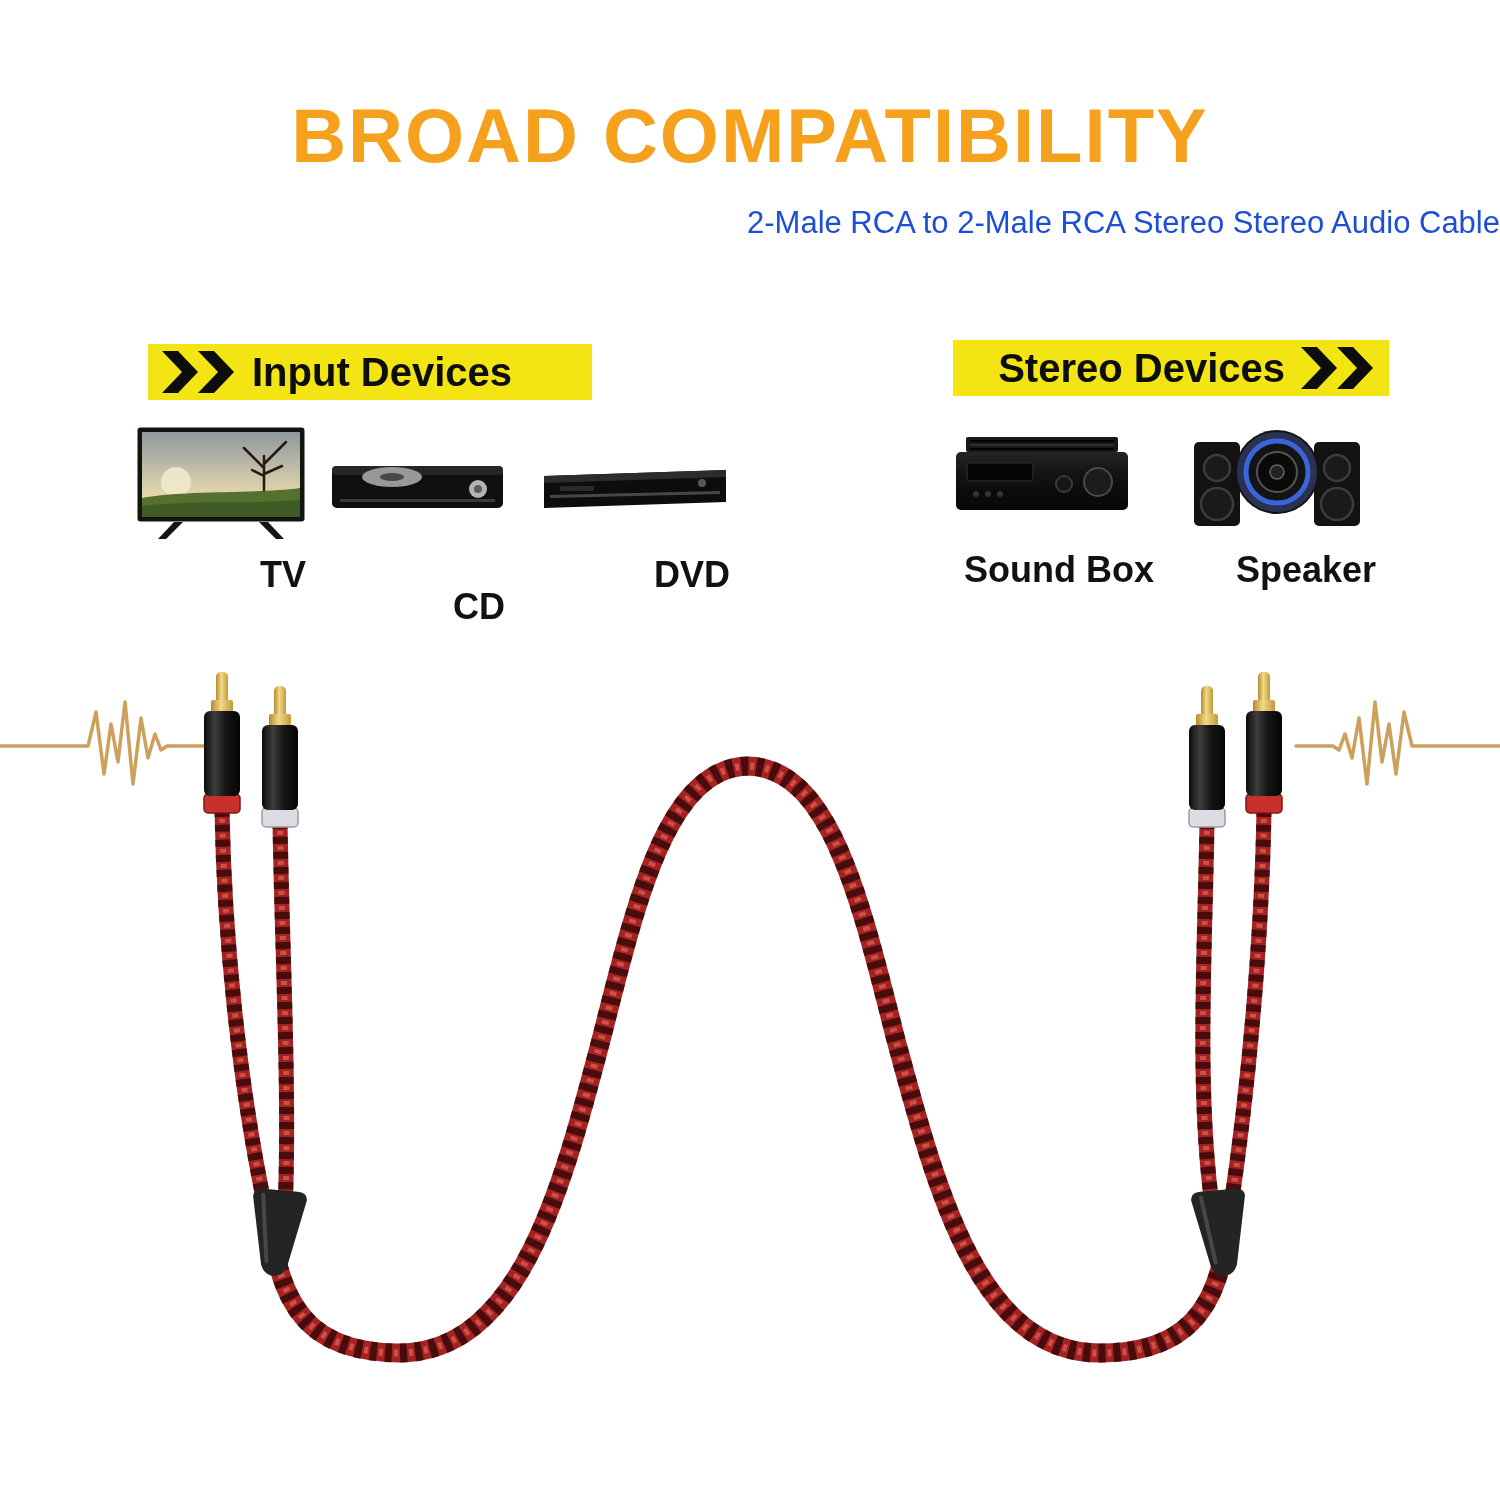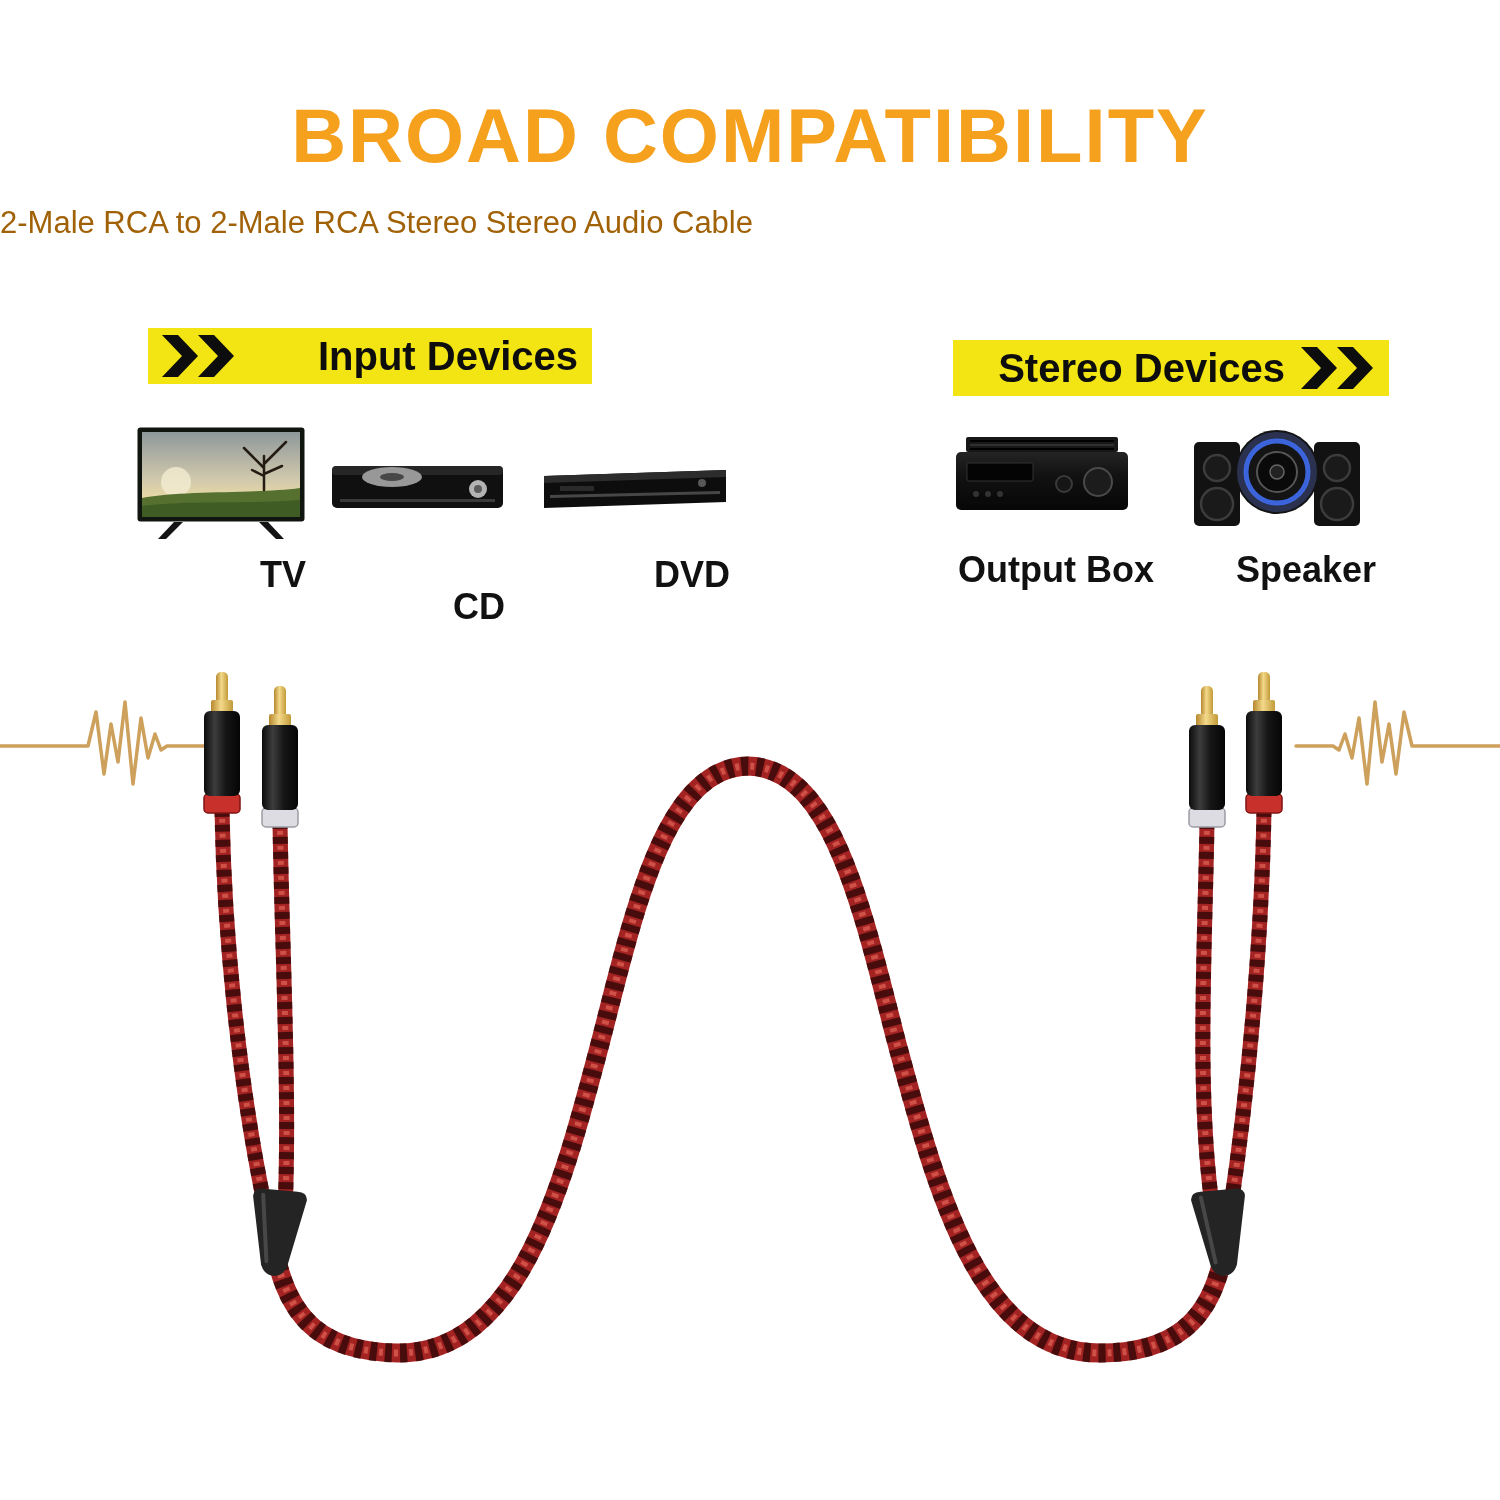--- a/index.html
+++ b/index.html
@@ -19,41 +19,41 @@
     text-align: center;
     font-size: 76px;
     font-weight: 700;
     letter-spacing: 2px;
     color: #F6A11E;
   }
   .subtitle {
     position: absolute;
     left: 0; top: 205px;
     width: 100%;
-    text-align: left;
+    text-align: right;
     font-size: 31px;
     font-weight: 400;
-    color: #a16207;
+    color: #1d4ed8;
   }
   .banner {
     position: absolute;
     height: 56px;
     background: #F2E513;
     display: flex;
     align-items: center;
     gap: 16px;
     padding: 0 14px;
   }
   .banner .banner-label {
     font-size: 40px;
     font-weight: 700;
     color: #0d0d0d;
     white-space: nowrap;
   }
-  #input-banner { left: 148px; top: 328px; width: 444px; justify-content: space-between; }
+  #input-banner { left: 148px; top: 344px; width: 444px; }
   #output-banner { left: 953px; top: 340px; width: 436px; justify-content: flex-end; }
   .chevrons { flex: 0 0 auto; display: block; }
   .figure { position: absolute; }
   .caption {
     position: absolute;
     text-align: right;
     font-size: 36px;
     font-weight: 700;
     color: #111111;
     white-space: nowrap;
@@ -177,21 +177,21 @@
       <circle cx="85" cy="54" r="36" fill="none" stroke="#6b8cff" stroke-width="8" opacity="0.25"></circle>
       <circle cx="85" cy="54" r="31" fill="none" stroke="#3f6cf0" stroke-width="5" opacity="0.9"></circle>
       <circle cx="85" cy="54" r="20" fill="#0a0a0a" stroke="#555555" stroke-width="2"></circle>
       <circle cx="85" cy="54" r="7" fill="#222222" stroke="#666666" stroke-width="1.5"></circle>
     </svg>
   </div>
 
   <div class="caption" id="cap-tv">TV</div>
   <div class="caption" id="cap-cd">CD</div>
   <div class="caption" id="cap-dvd">DVD</div>
-  <div class="caption" id="cap-soundbox">Output Box</div>
+  <div class="caption" id="cap-soundbox">Sound Box</div>
   <div class="caption" id="cap-speaker">Speaker</div>
 
   <svg style="position:absolute; left:0; top:650px;" width="1500" height="850" viewBox="0 0 1500 850">
     <defs>
       <linearGradient id="gold" x1="0" y1="0" x2="1" y2="0">
         <stop offset="0" stop-color="#b6882e"></stop>
         <stop offset="0.45" stop-color="#f3d98a"></stop>
         <stop offset="1" stop-color="#c29a38"></stop>
       </linearGradient>
       <linearGradient id="barrel" x1="0" y1="0" x2="1" y2="0">

